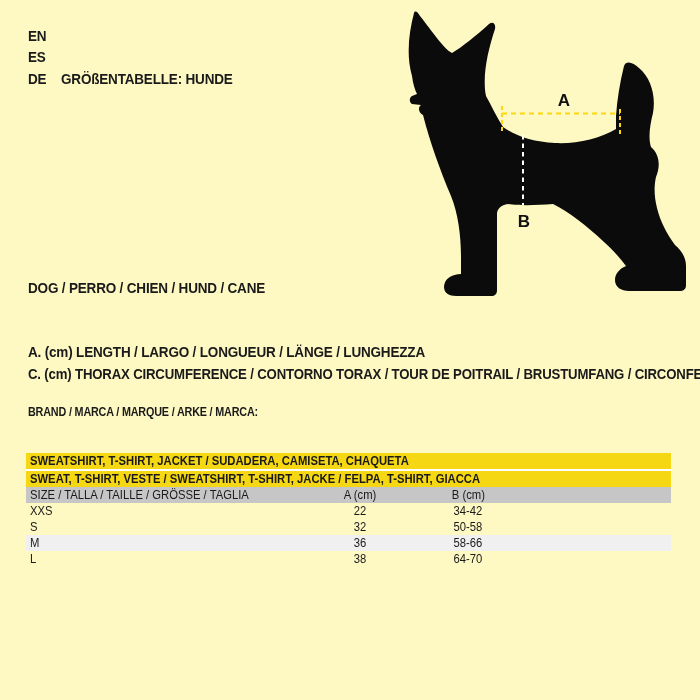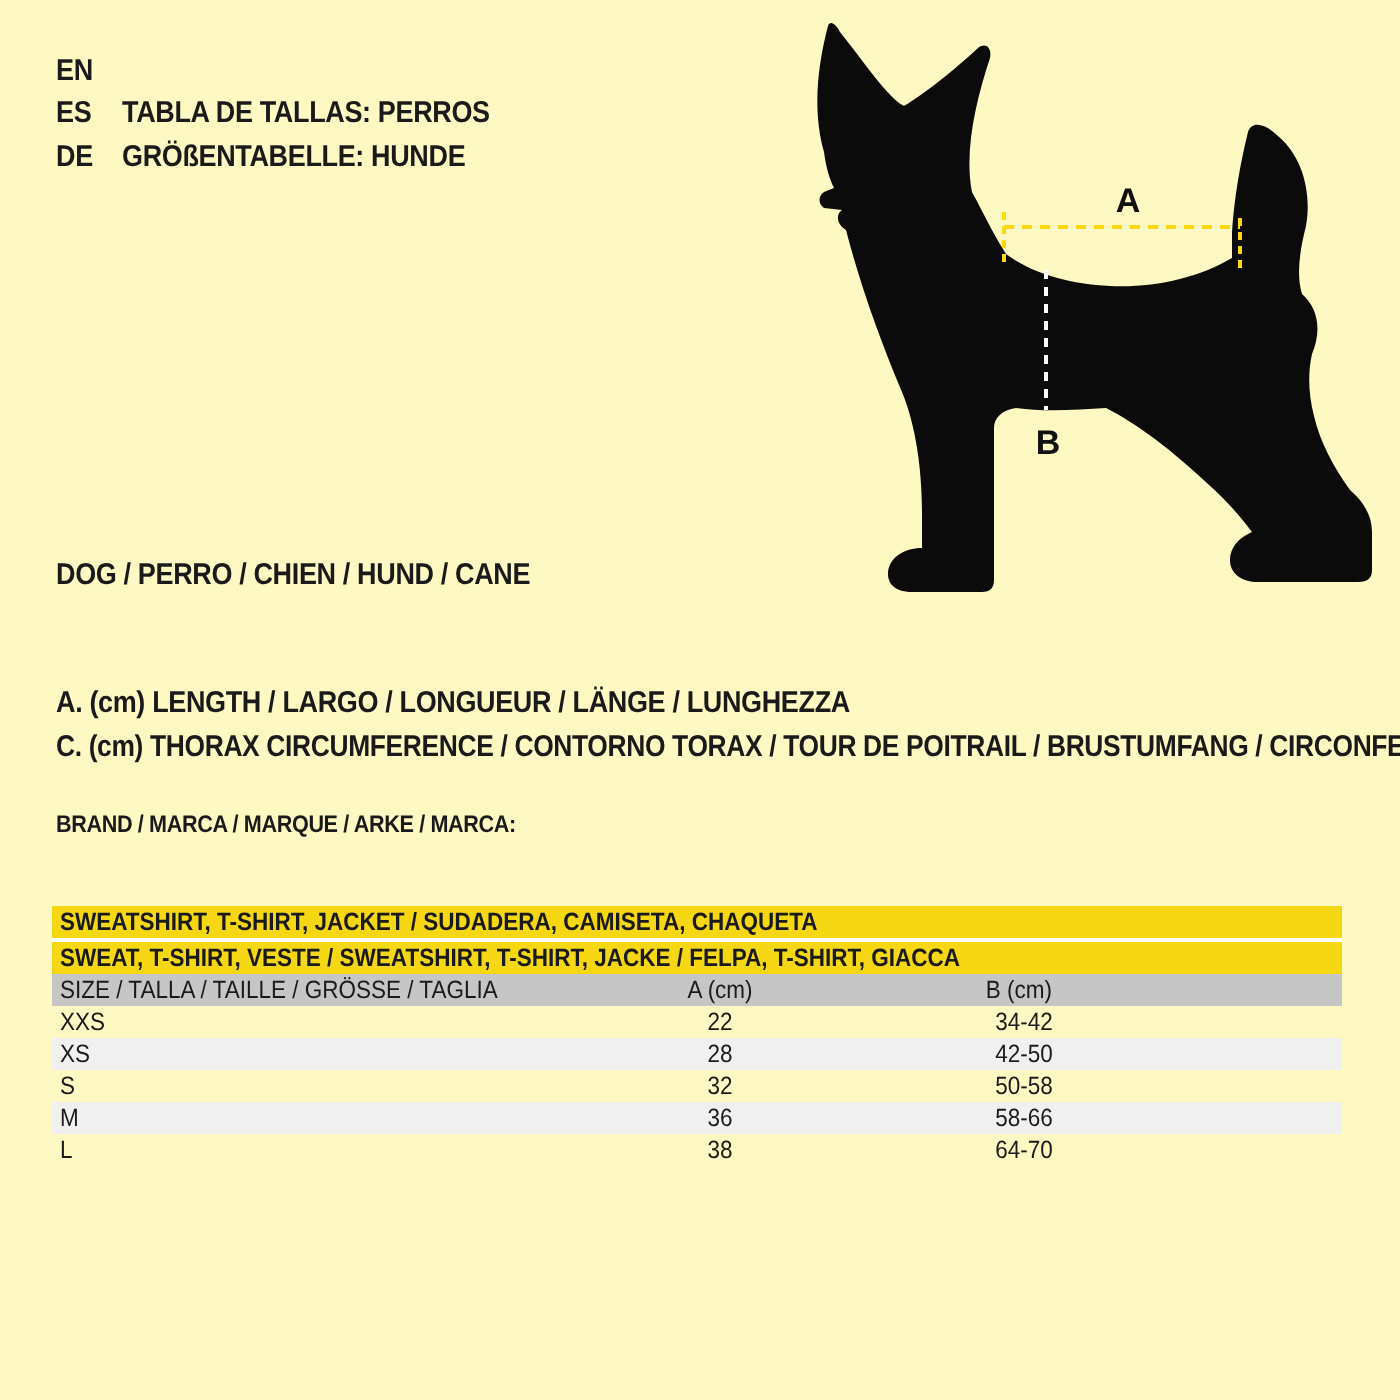--- a/index.html
+++ b/index.html
@@ -19,38 +19,37 @@
   
   .caption{position:absolute;left:28px;top:279px;font-size:15px;font-weight:600;letter-spacing:-0.2px;}
   .notes{position:absolute;left:28px;top:341px;font-size:15px;font-weight:600;letter-spacing:-0.2px;line-height:22px;}
   .brand{position:absolute;left:28px;top:405px;font-size:12px;font-weight:600;letter-spacing:-0.2px;}
 
   
   .size-table{position:absolute;left:26px;top:453px;width:645px;font-size:12.5px;}
   .trow{position:relative;height:16px;line-height:16px;white-space:nowrap;}
   .trow .c1{position:absolute;left:4px;top:0;}
   .trow .c2{position:absolute;left:274px;width:120px;top:0;text-align:center;}
-  .trow .c3{position:absolute;left:382px;width:120px;top:0;text-align:right;}
+  .trow .c3{position:absolute;left:382px;width:120px;top:0;text-align:center;}
   .yellow{background:#F5D714;font-weight:700;height:16px;padding-left:34px;}
   .yellow-divider{height:1.5px;background:#ffffff;}
   .subheader{background:#C6C6C6;}
   .row-alt{background:#F0F0F0;}
 </style>
 </head>
 <body>
 
 <div class="page">
 
   <div class="lang-list">
     <div class="lang-row">
       <span class="lang-code"><span class="cond">EN</span></span>
     </div>
     <div class="lang-row">
       <span class="lang-code"><span class="cond">ES</span></span>
-      <span><span class="cond">TABLA DE TALLAS: PERROS</span></span>
     </div>
     <div class="lang-row">
       <span class="lang-code"><span class="cond">DE</span></span>
       <span><span class="cond">GRÖßENTABELLE: HUNDE</span></span>
     </div>
   </div>
 
   <svg class="dog-fig" viewBox="390 0 310 300">
     <path fill="#0B0B0B" d="
       M 414 13
@@ -127,25 +126,20 @@
     <div class="trow subheader">
       <span class="c1"><span class="cond">SIZE / TALLA / TAILLE / GRÖSSE / TAGLIA</span></span>
       <span class="c2"><span class="condc">A (cm)</span></span>
       <span class="c3"><span class="condc">B (cm)</span></span>
     </div>
     <div class="trow">
       <span class="c1"><span class="cond">XXS</span></span>
       <span class="c2"><span class="condc">22</span></span>
       <span class="c3"><span class="condc">34-42</span></span>
     </div>
-    <div class="trow row-alt">
-      <span class="c1"><span class="cond">XS</span></span>
-      <span class="c2"><span class="condc">28</span></span>
-      <span class="c3"><span class="condc">42-50</span></span>
-    </div>
     <div class="trow">
       <span class="c1"><span class="cond">S</span></span>
       <span class="c2"><span class="condc">32</span></span>
       <span class="c3"><span class="condc">50-58</span></span>
     </div>
     <div class="trow row-alt">
       <span class="c1"><span class="cond">M</span></span>
       <span class="c2"><span class="condc">36</span></span>
       <span class="c3"><span class="condc">58-66</span></span>
     </div>

